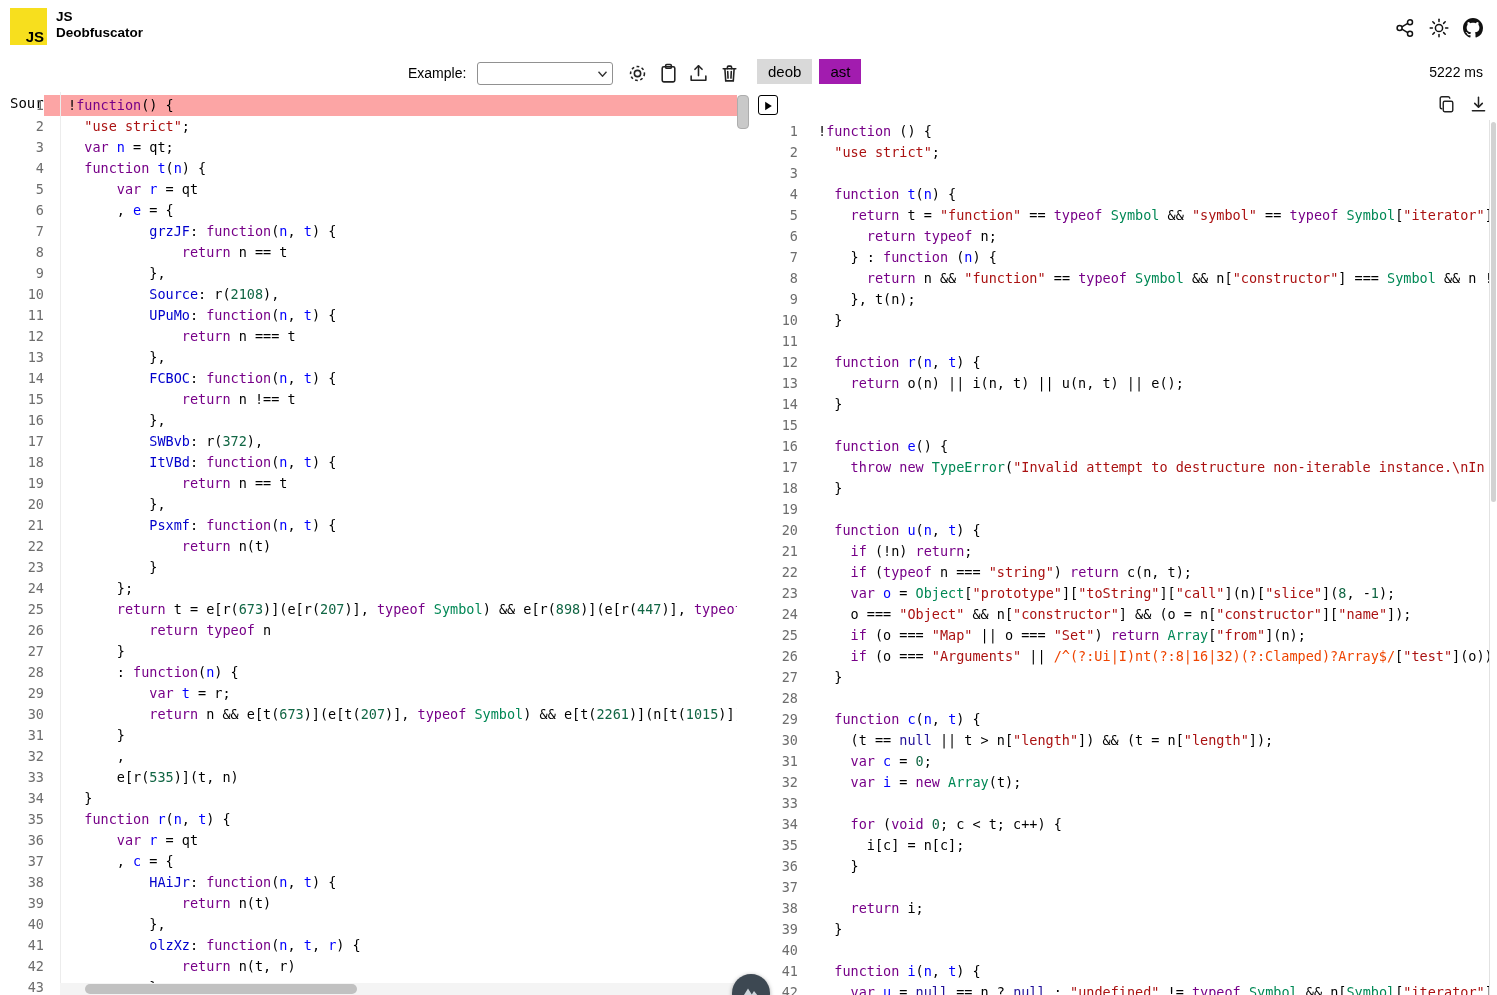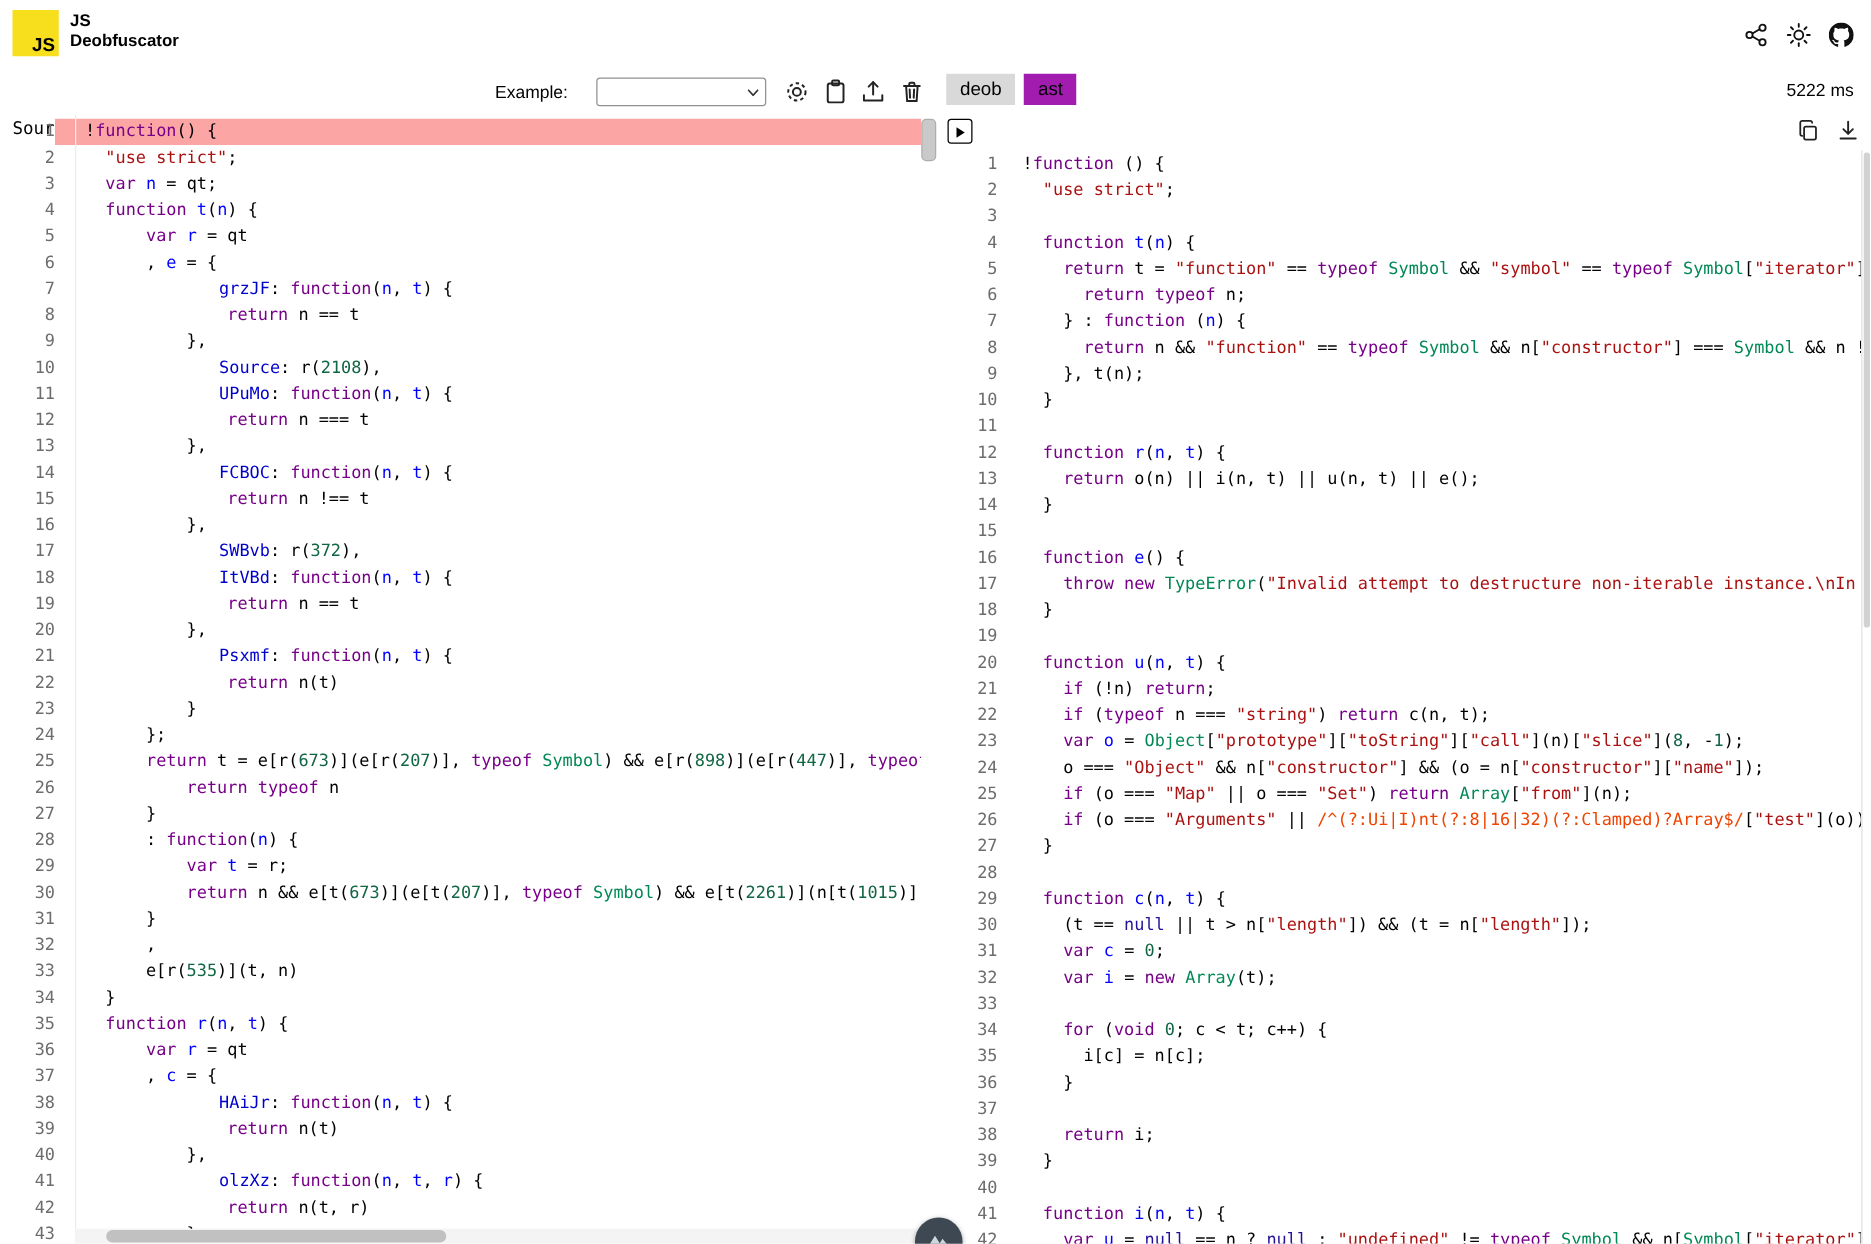--- a/index.html
+++ b/index.html
@@ -12,21 +12,21 @@
   .logo { position:absolute; left:10px; top:8px; width:37px; height:37px; background:var(--logo-bg,#f7df1e); }
   .logo-js { position:absolute; right:3px; bottom:0px; font-weight:bold; font-size:15px; color:#000; }
   .title { position:absolute; left:56px; top:9px; font-weight:bold; font-size:13.5px; line-height:16px; color:#000; }
   .header-icons { position:absolute; right:14px; top:18px; display:flex; gap:14px; align-items:center; }
   .hicon { width:20px; height:20px; display:inline-block; cursor:pointer; }
   .hicon svg { width:20px; height:20px; display:block; }
 
   
   .toolbar { position:absolute; top:56px; left:0; right:0; height:36px; background:#fff; }
   .src-label { position:absolute; left:10px; top:8px; font-family:"DejaVu Sans Mono", monospace; font-size:14px; color:#000;margin-top:31px; }
-  .example-label { position:absolute; left:396px; top:9px; font-size:14px; color:#000; }
+  .example-label { position:absolute; left:408px; top:9px; font-size:14px; color:#000; }
   .select { position:absolute; left:477px; top:6px; width:136px; height:23px; background:#fff;
             border:1px solid #919191; border-radius:3px; cursor:pointer; }
   .select .chev { position:absolute; right:5px; top:8px; }
   .tbtn { position:absolute; top:6px; width:22px; height:22px; background:none; border:none; cursor:pointer; padding:0; }
   .tbtn svg { width:21px; height:21px; display:block; }
   .tabs { position:absolute; left:757px; top:3px; display:flex; gap:7px; }
   .tab { border:none; background:#a21caf; font-size:15px; color:#000; padding:4px 11px; cursor:pointer;
          font-family:"Liberation Sans", sans-serif; }
   .tab.active { background:var(--tab-active-bg,#d9d9d9);text-align:right; }
   .duration { position:absolute; right:14px; top:8px; font-size:14px; color:#000; }
@@ -48,21 +48,21 @@
   .left .cd { padding-left:24px; }
   .right .cd { padding-left:20px; }
   .cl.hl .cd { background:#fca5a5; }
   .gutter-sep { position:absolute; left:60px; top:0; bottom:12px; width:1px; background:#ececec; }
 
   
   .tk-k { color:var(--keyword,#770088); }
   .tk-s { color:var(--string,#aa1111); }
   .tk-n { color:var(--number,#116644); }
   .tk-d { color:var(--def,#0000ff); }
-  .tk-p { color:var(--property,#0000cc);margin-left:26px; }
+  .tk-p { color:var(--property,#0000cc); }
   .tk-a { color:var(--atom,#221199); }
   .tk-b { color:var(--builtin,#008855); }
   .tk-r { color:var(--regexp,#ee4400); }
   .tk-t { color:#000; }
 
   
   .vscroll { position:absolute; right:0; top:0; bottom:12px; width:14px; }
   .vthumb { position:absolute; right:1px; top:3px; width:12px; height:34px; background:#c9c9c9;
             border:1px solid #adadad; border-radius:4px; }
   .hscroll { position:absolute; left:60px; right:12px; bottom:0; height:12px; background:#f4f4f4; z-index:5; }

